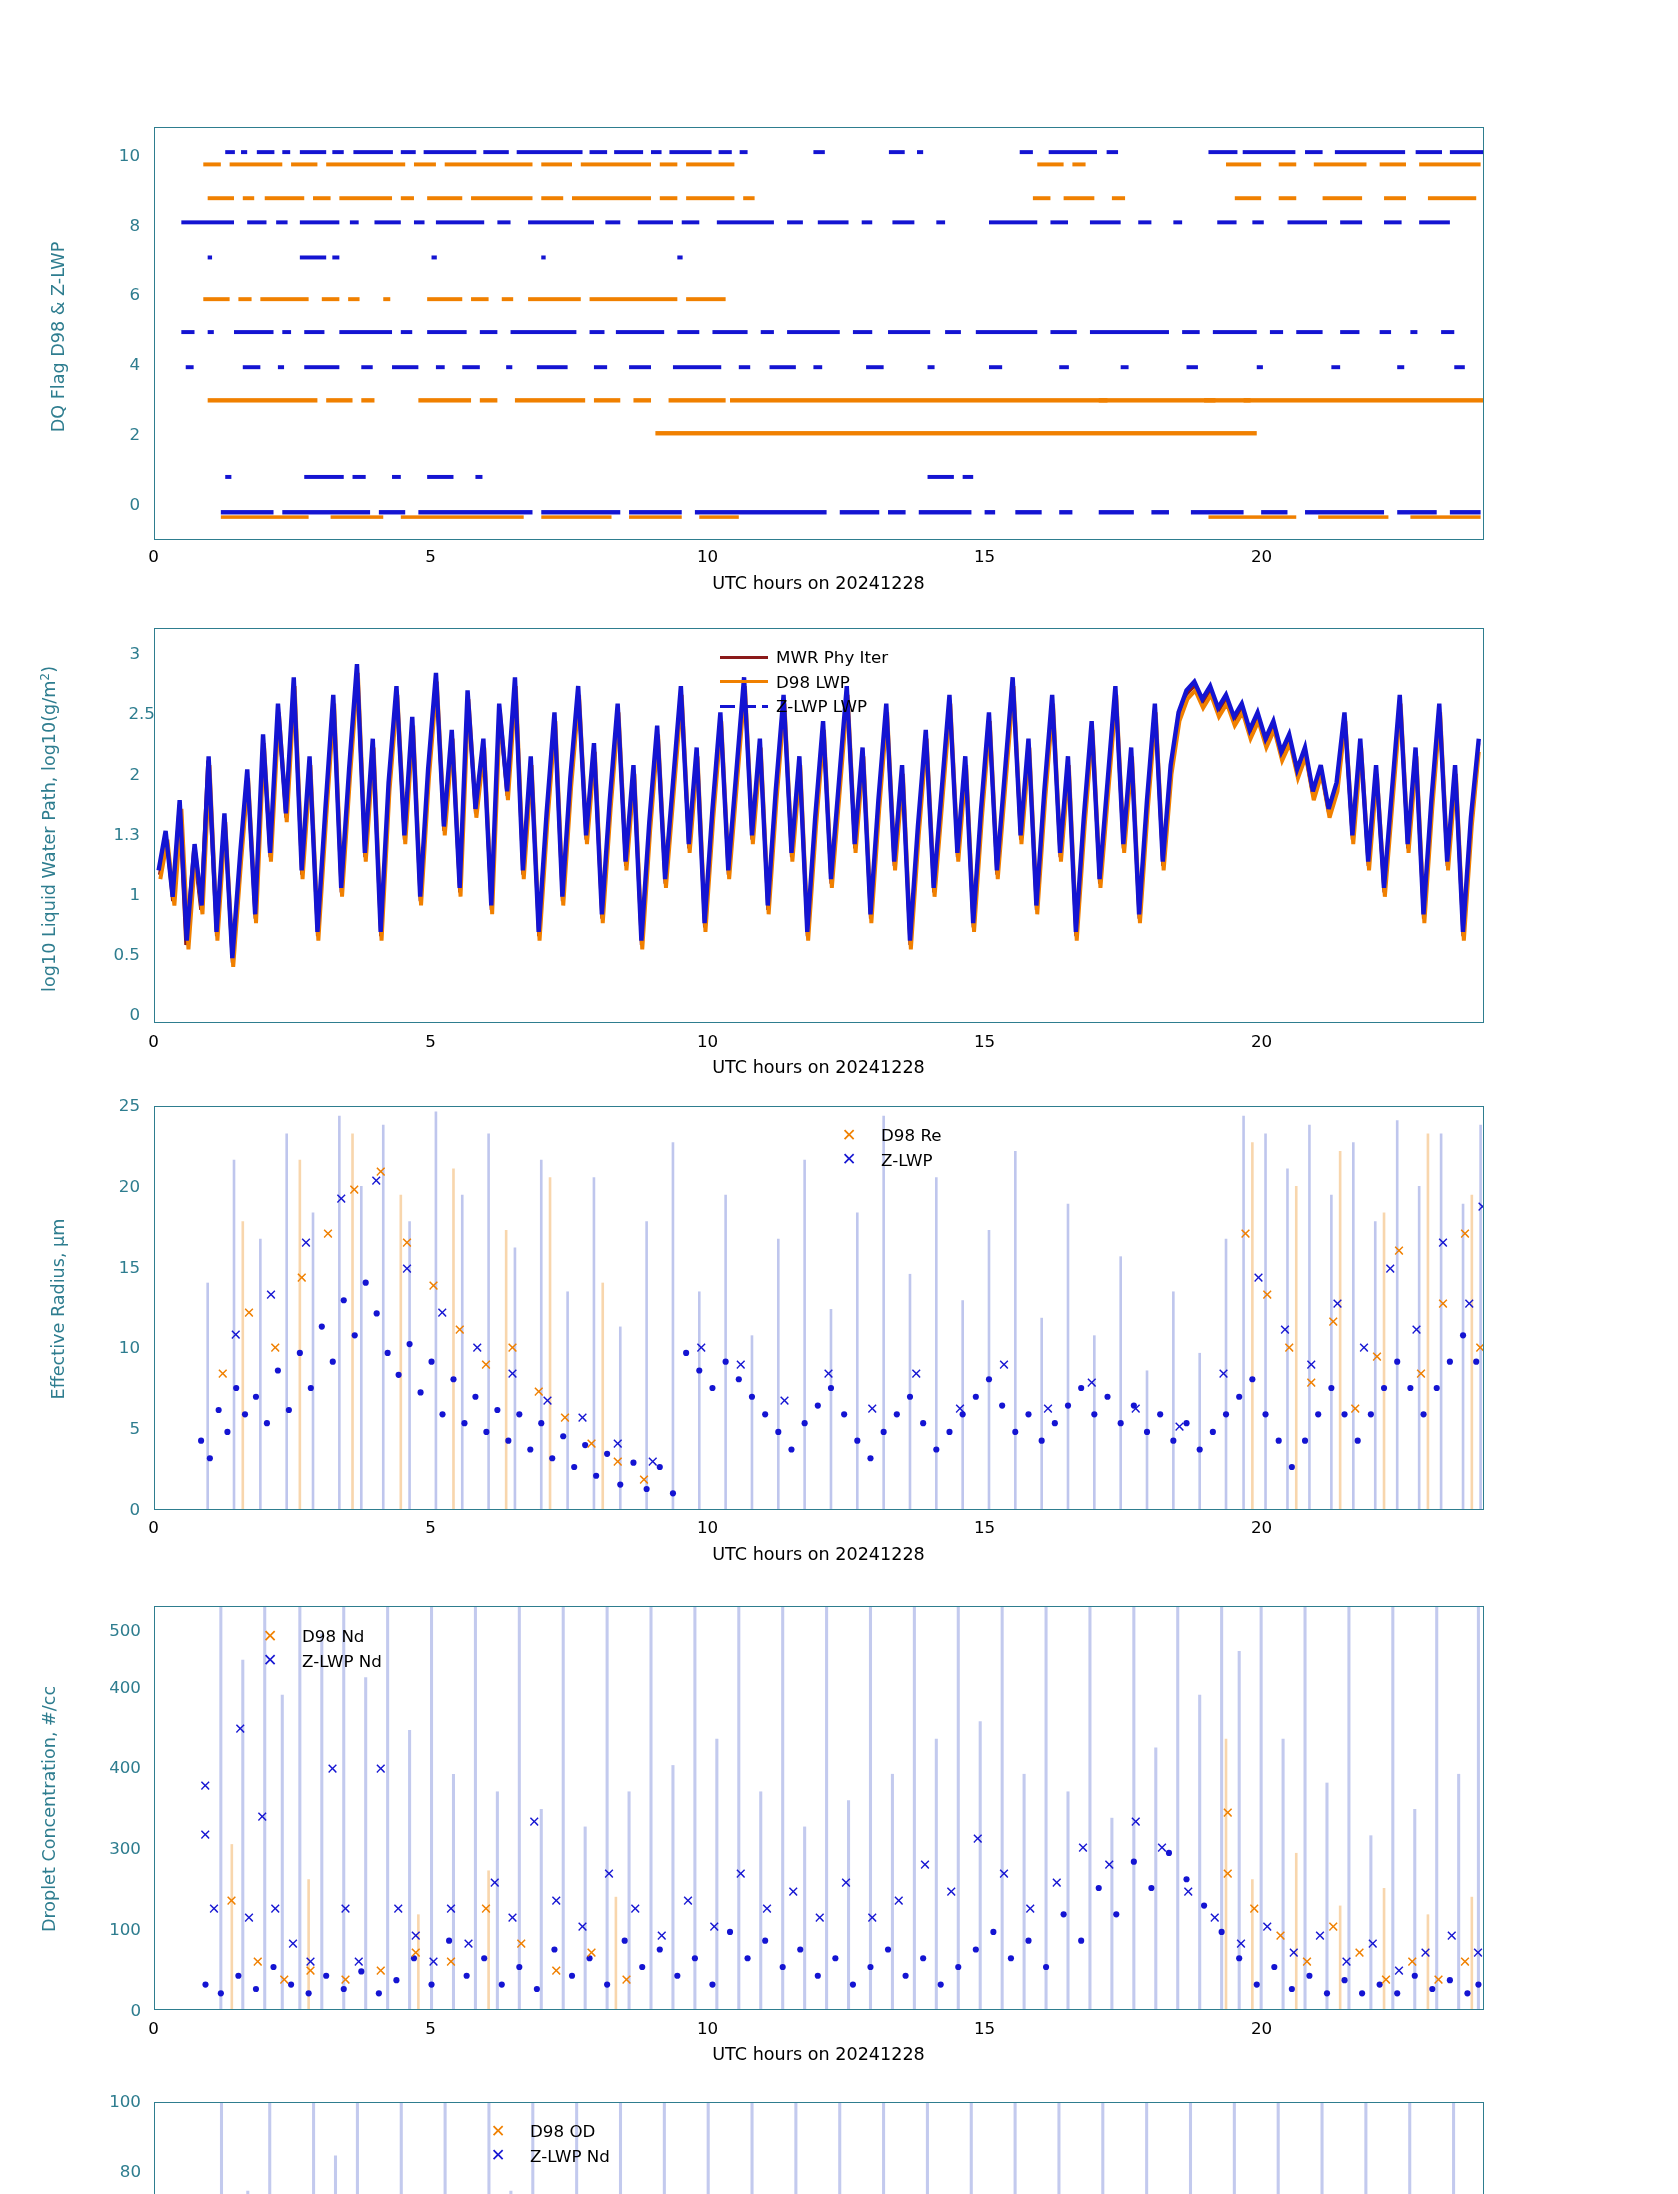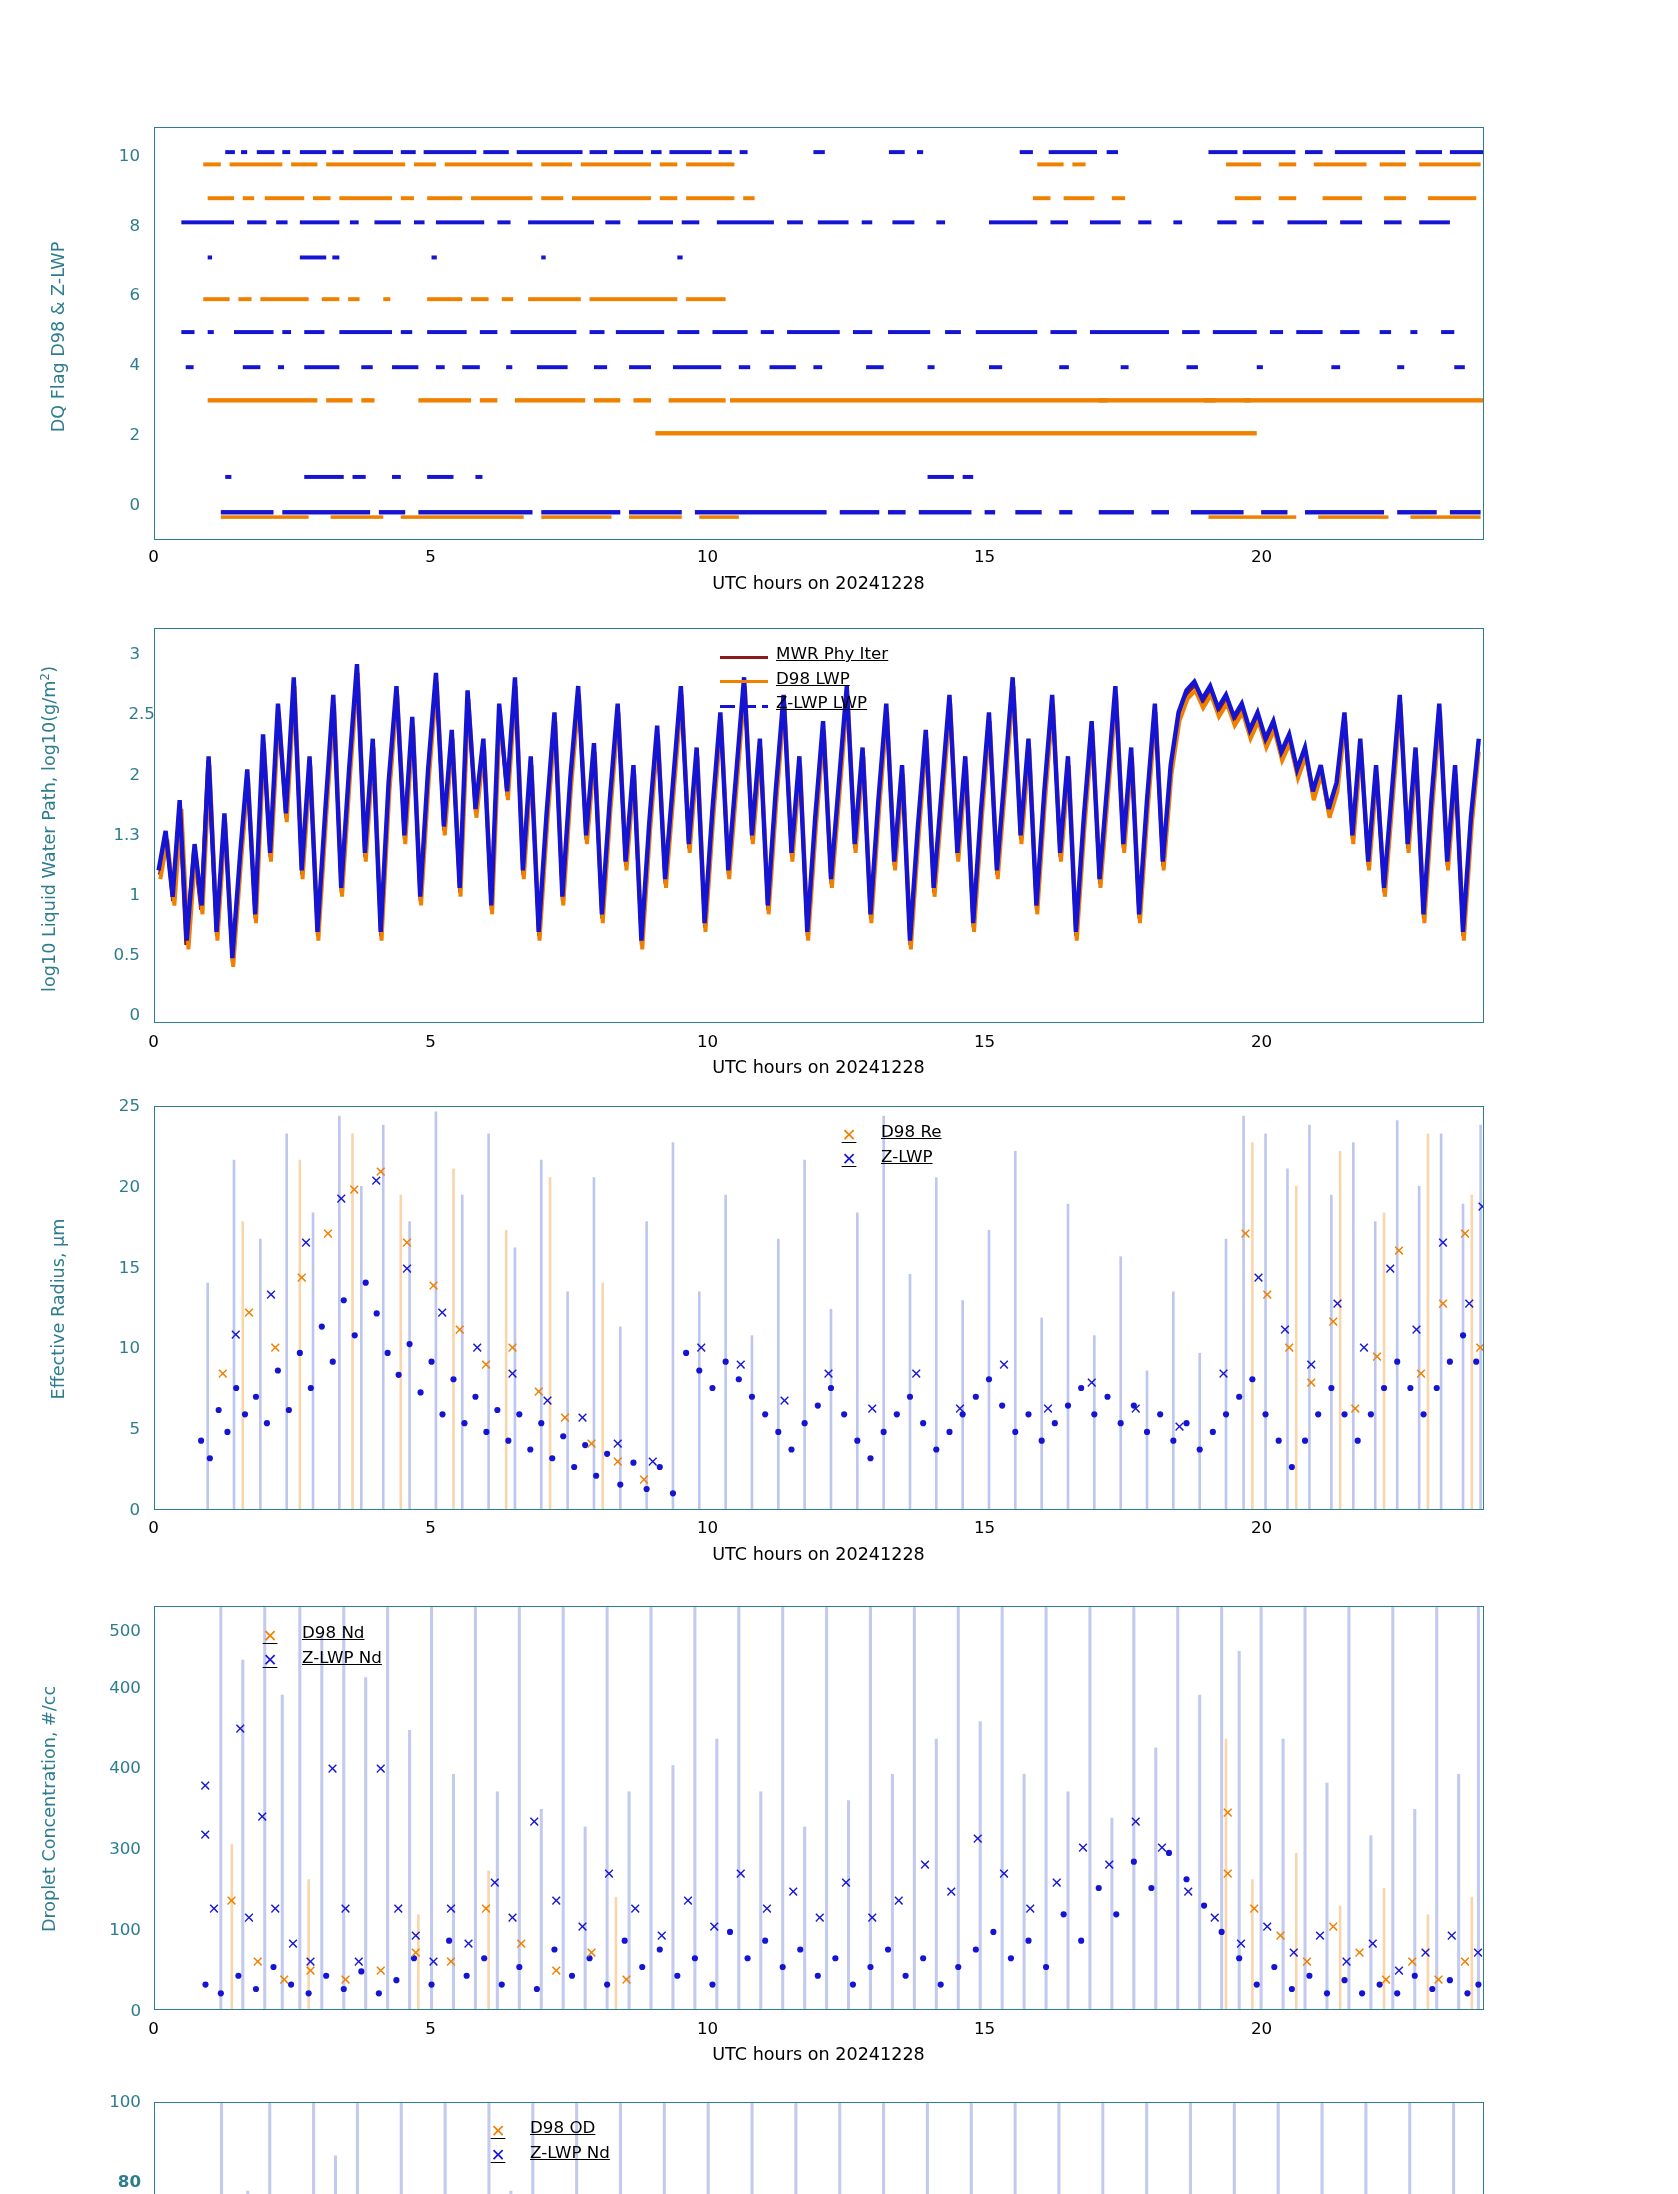--- a/index.html
+++ b/index.html
@@ -62,23 +62,22 @@
     white-space: nowrap;
   }
   .legend {
     position: absolute;
     font-size: 16.7px;
     color: #000000;
     line-height: 1.0;
   }
   .legend-row {
     display: flex;
-    align-items: flex-start;
+    align-items: center;
     height: 24.6px;
-    text-decoration: underline;
   }
   .legend-swatch {
     width: 48px;
     height: 100%;
     display: flex;
     align-items: center;
     justify-content: center;
     margin-right: 8px;
   }
   .legend-line {
@@ -1223,19 +1222,19 @@
       </div>
       <div class="legend-row">
         <div class="legend-swatch">
             <span class="legend-x" style="color:#1414d2;">✕</span>
           </div>
         <div class="legend-label">Z-LWP Nd</div>
       </div>
     </div>
 
     <div class="tick-label-y" style="left:75px;top:11.4px;width:66px;">100</div>
-    <div class="tick-label-y" style="left:75px;top:91px;width:66px;font-weight:bold;">80</div>
+    <div class="tick-label-y" style="left:75px;top:81px;width:66px;">80</div>
 
     <div class="axis-label-y" style="left:-136px;top:215px;width:386px;transform:rotate(-90deg);">Optical Depth</div>
   </div>
 
 </div>
 
 
 </body></html>

